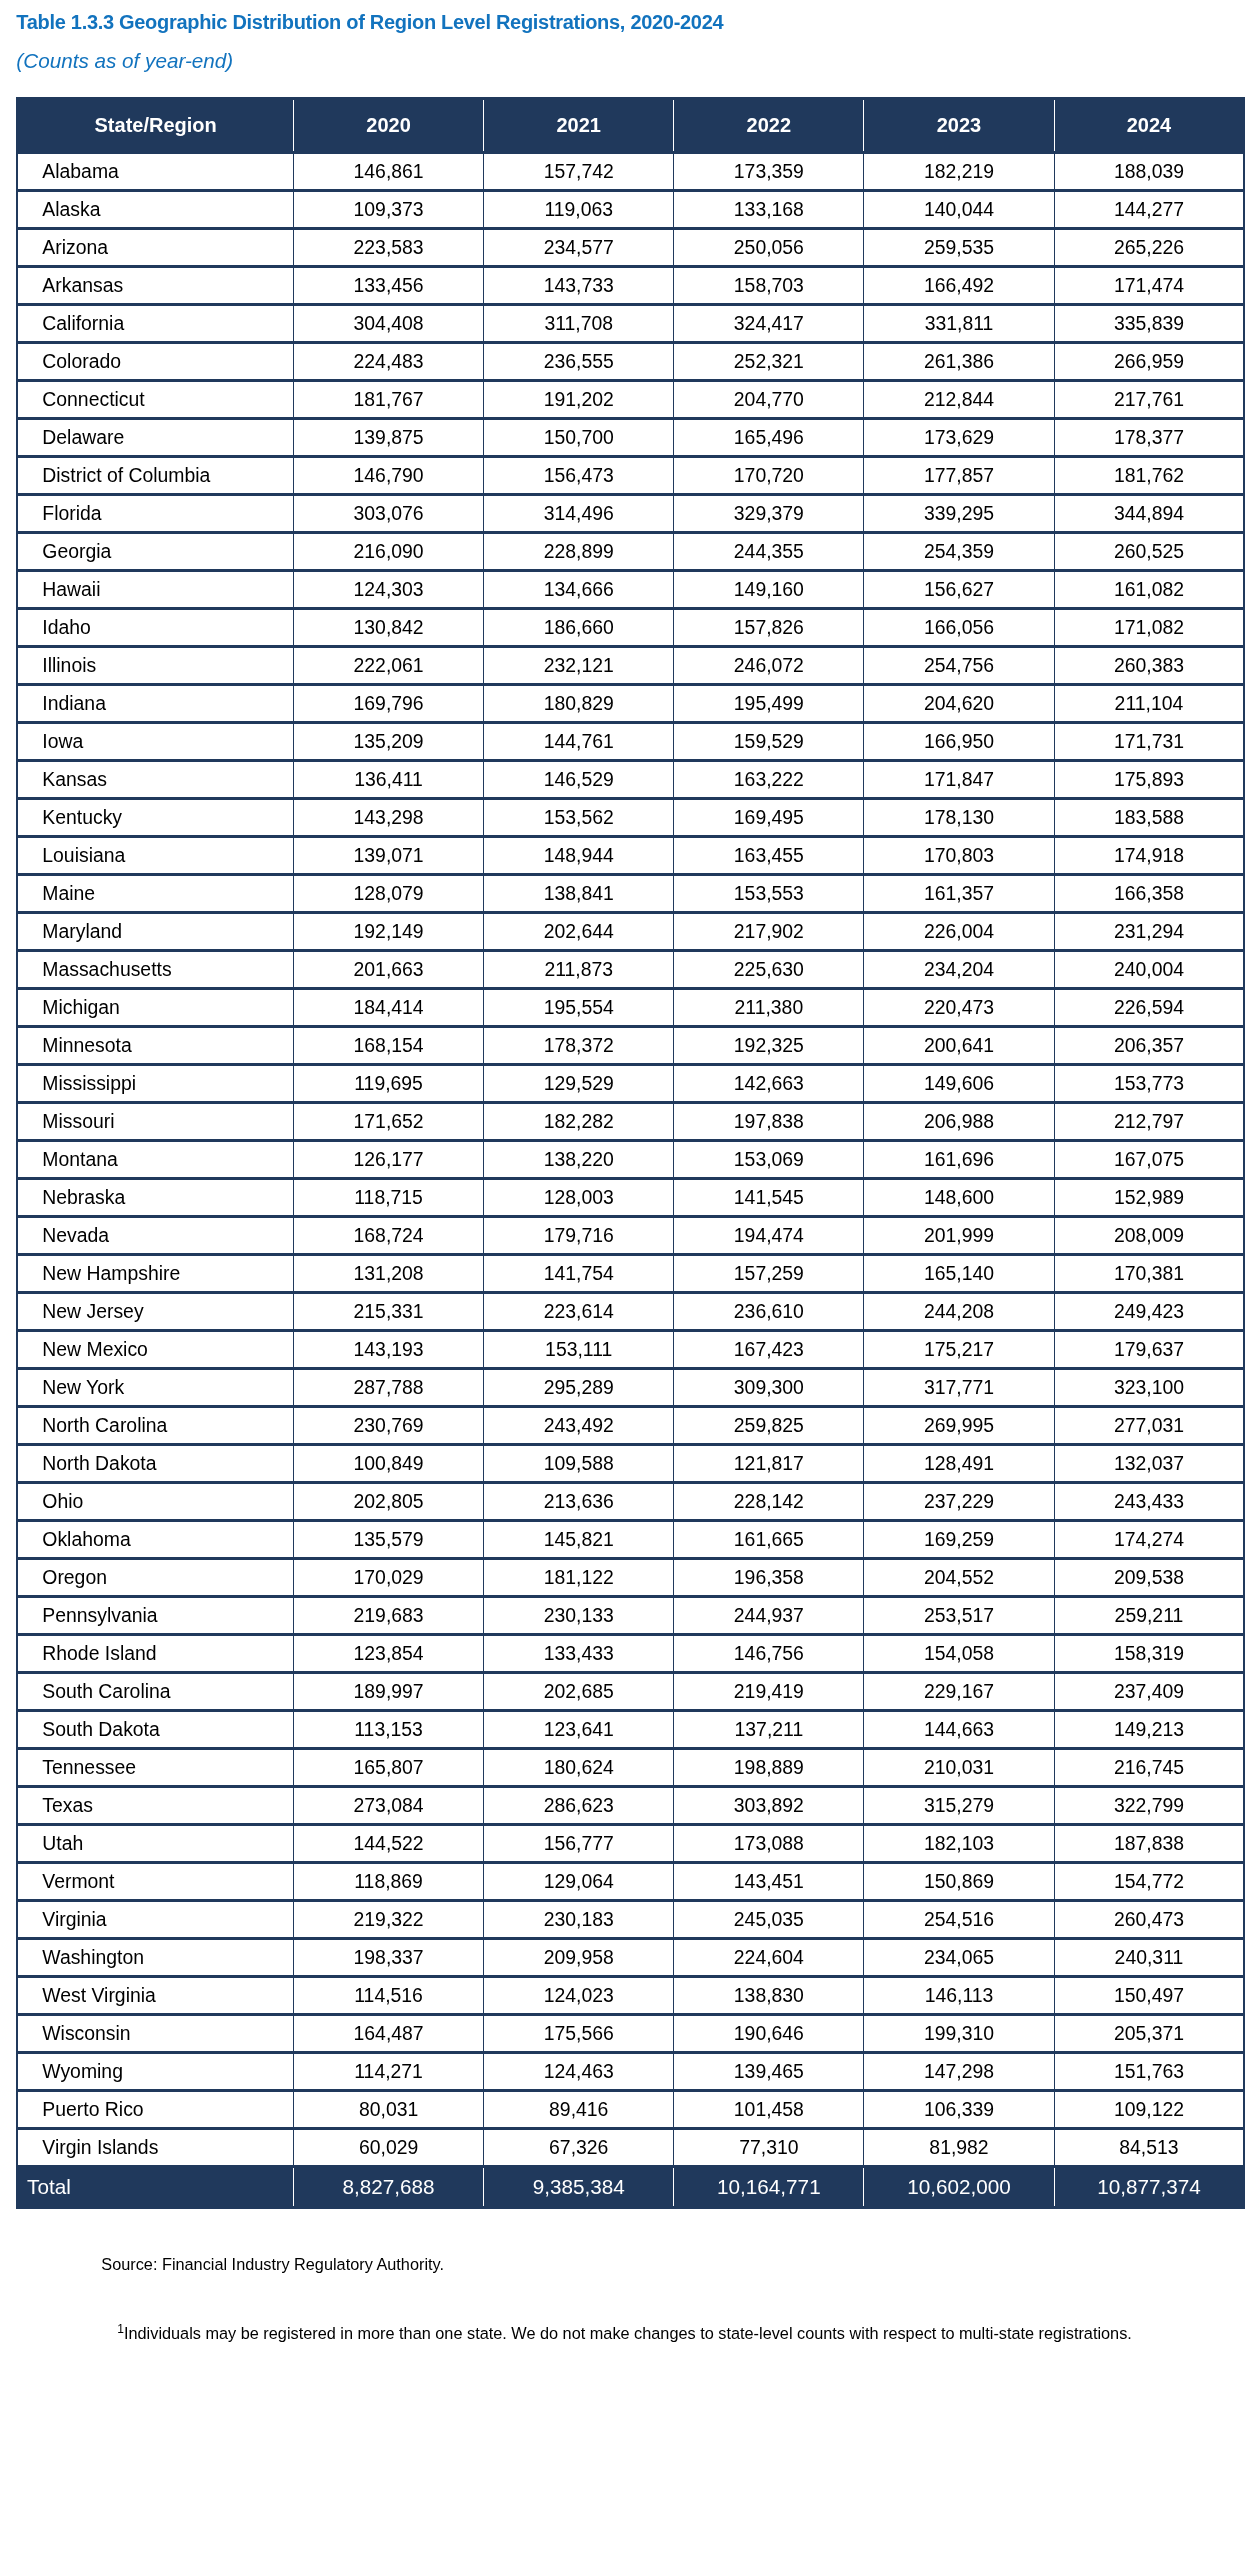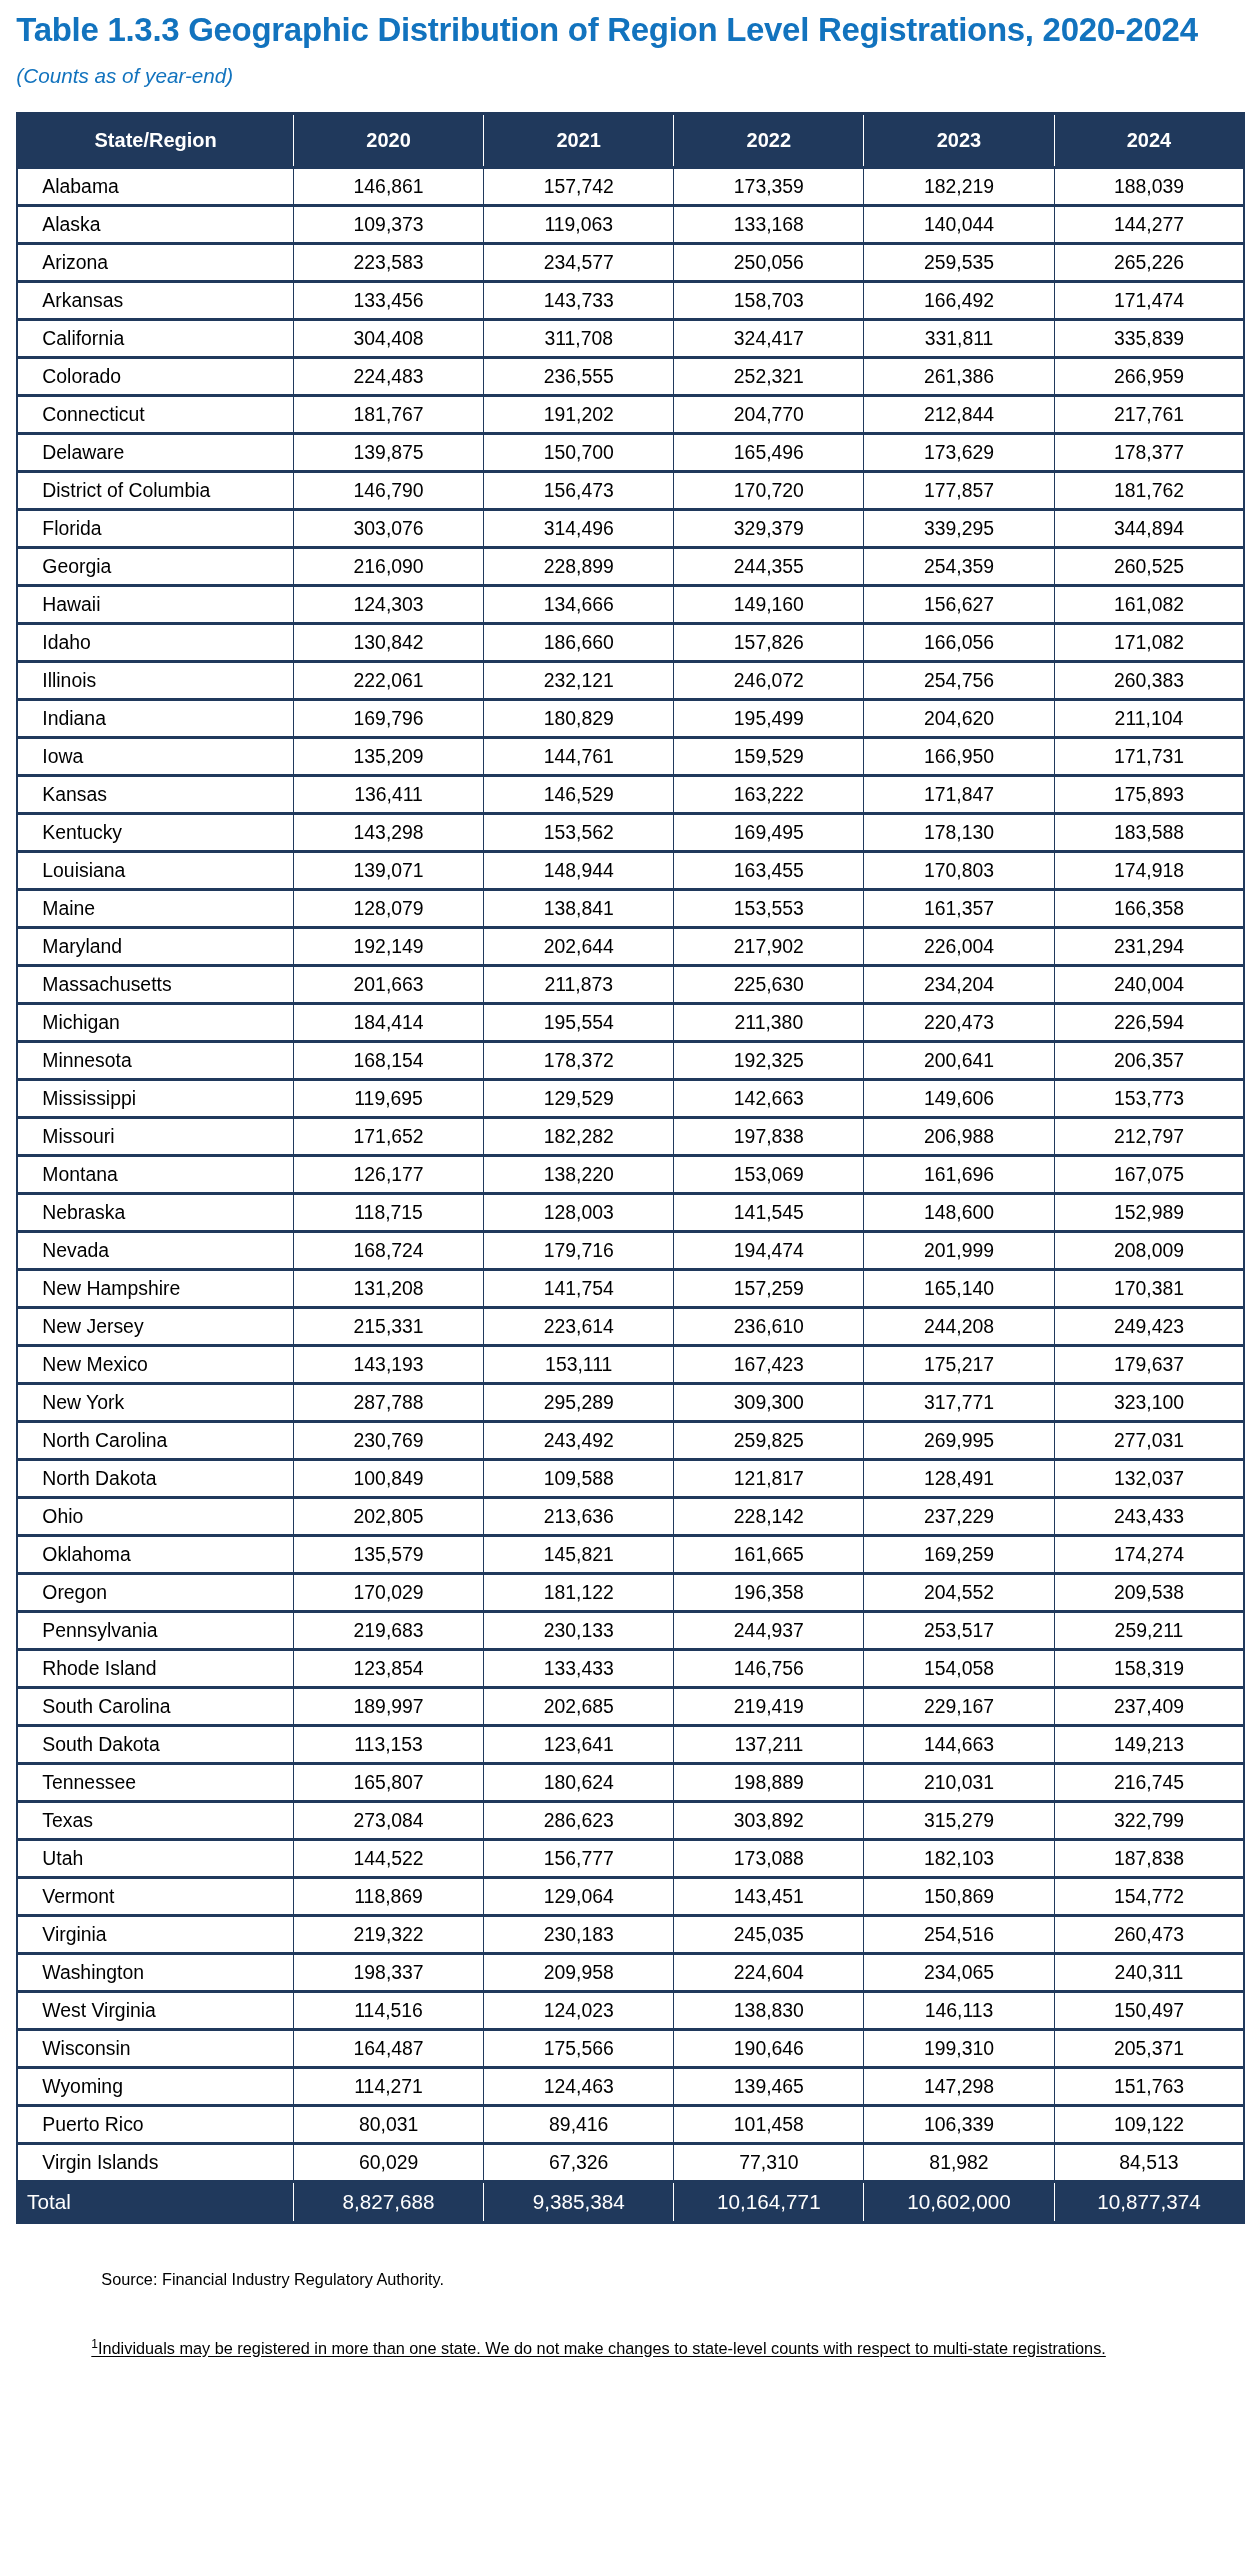--- a/index.html
+++ b/index.html
@@ -13,21 +13,21 @@
     width:1256px;
     height:2576px;
     font-family:"Liberation Sans", sans-serif;
     color:var(--ink);
     overflow:hidden;
   }
   .page{padding:11.3px 0 0 16.3px;}
   .title{
     margin:0;
     color:var(--blue);
-    font-size:33px;
+    font-size:20px;
     font-weight:bold;
     line-height:1.15;
     letter-spacing:-0.3px;
   }
   .subtitle{
     margin-top:15px;
     color:var(--blue);
     font-size:20.7px;
     font-style:italic;
   }
@@ -76,23 +76,22 @@
     height:41px;
     border-left:1.9px solid #fff;
     border-right:1.9px solid #fff;
   }
   tbody tr.total td.state{padding-left:8.8px;}
   .source{
     margin:46px 0 0 85px;
     font-size:16.3px;
   }
   .footnote{
-    margin:48px 0 0 75px;
+    margin:48px 0 0 101px;
     font-size:16.3px;
-    text-decoration:underline;
   }
   .footnote sup{font-size:12px;}
 </style>
 </head>
 <body>
 
 <div class="page">
 
   <h1 class="title">Table 1.3.3 Geographic Distribution of Region Level Registrations, 2020-2024</h1>
   <div class="subtitle">(Counts as of year-end)</div>

